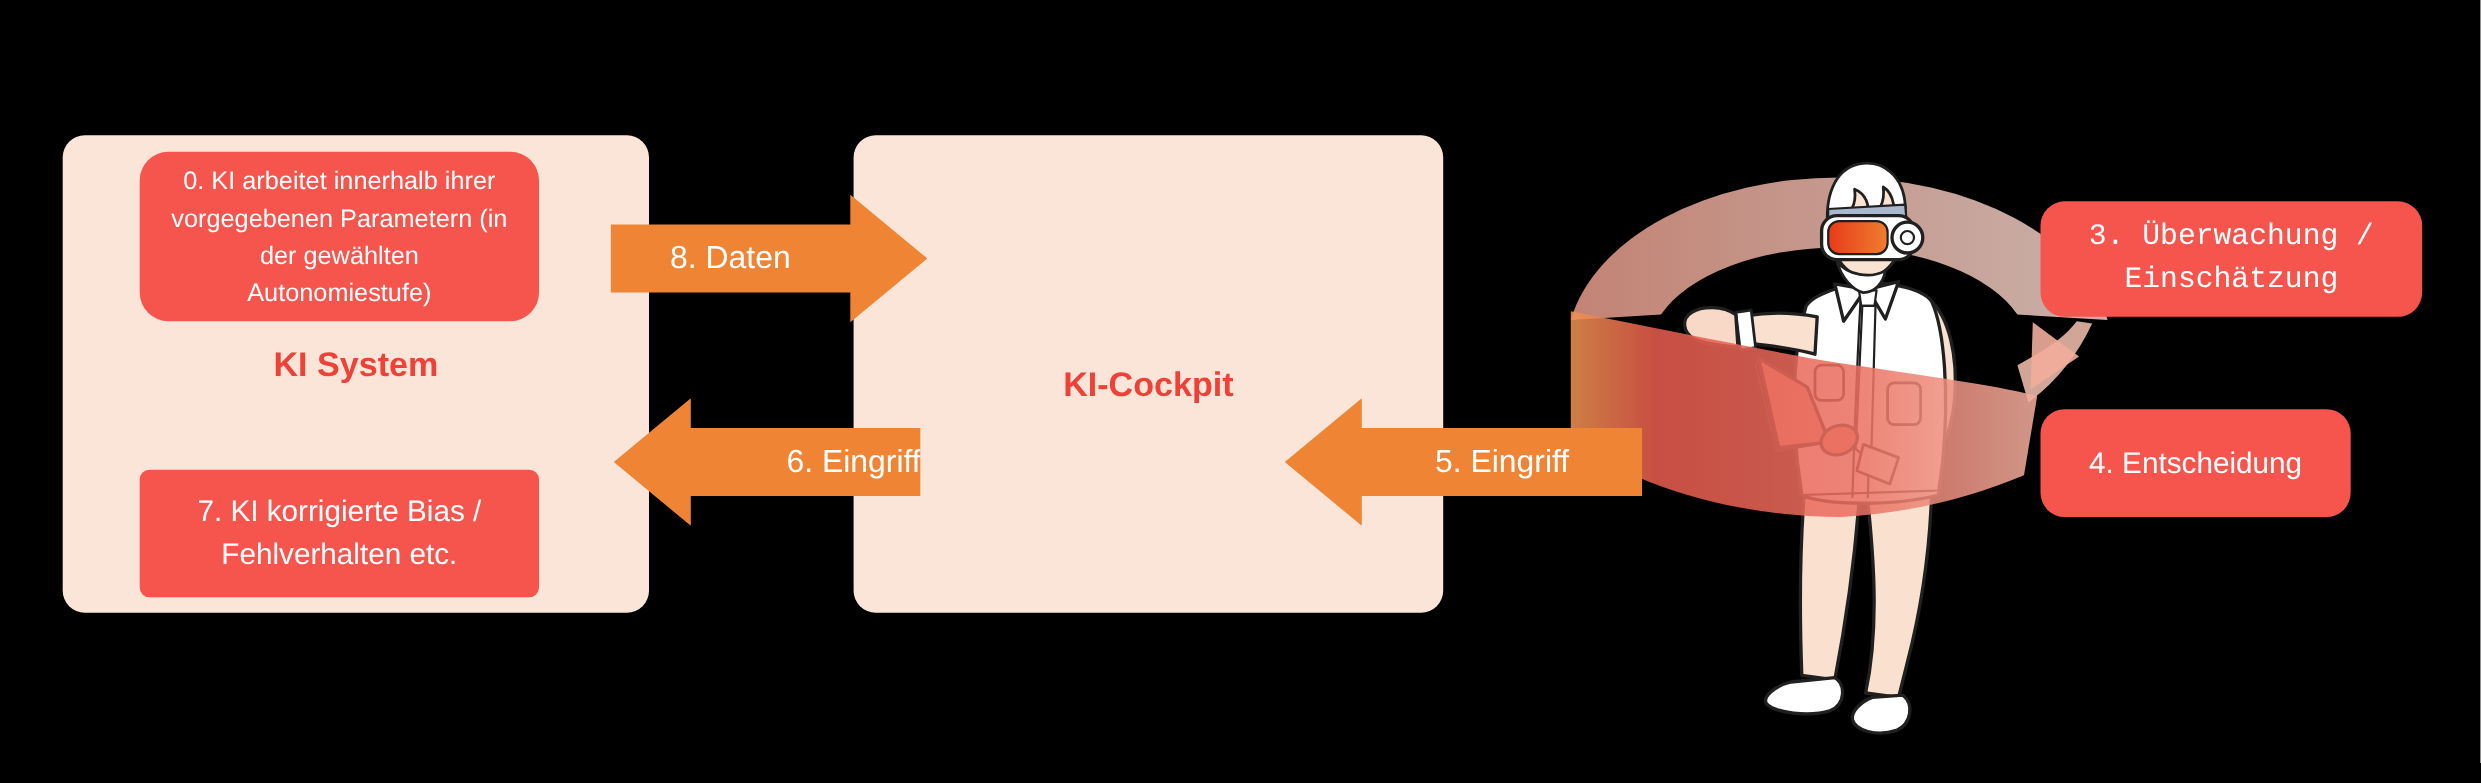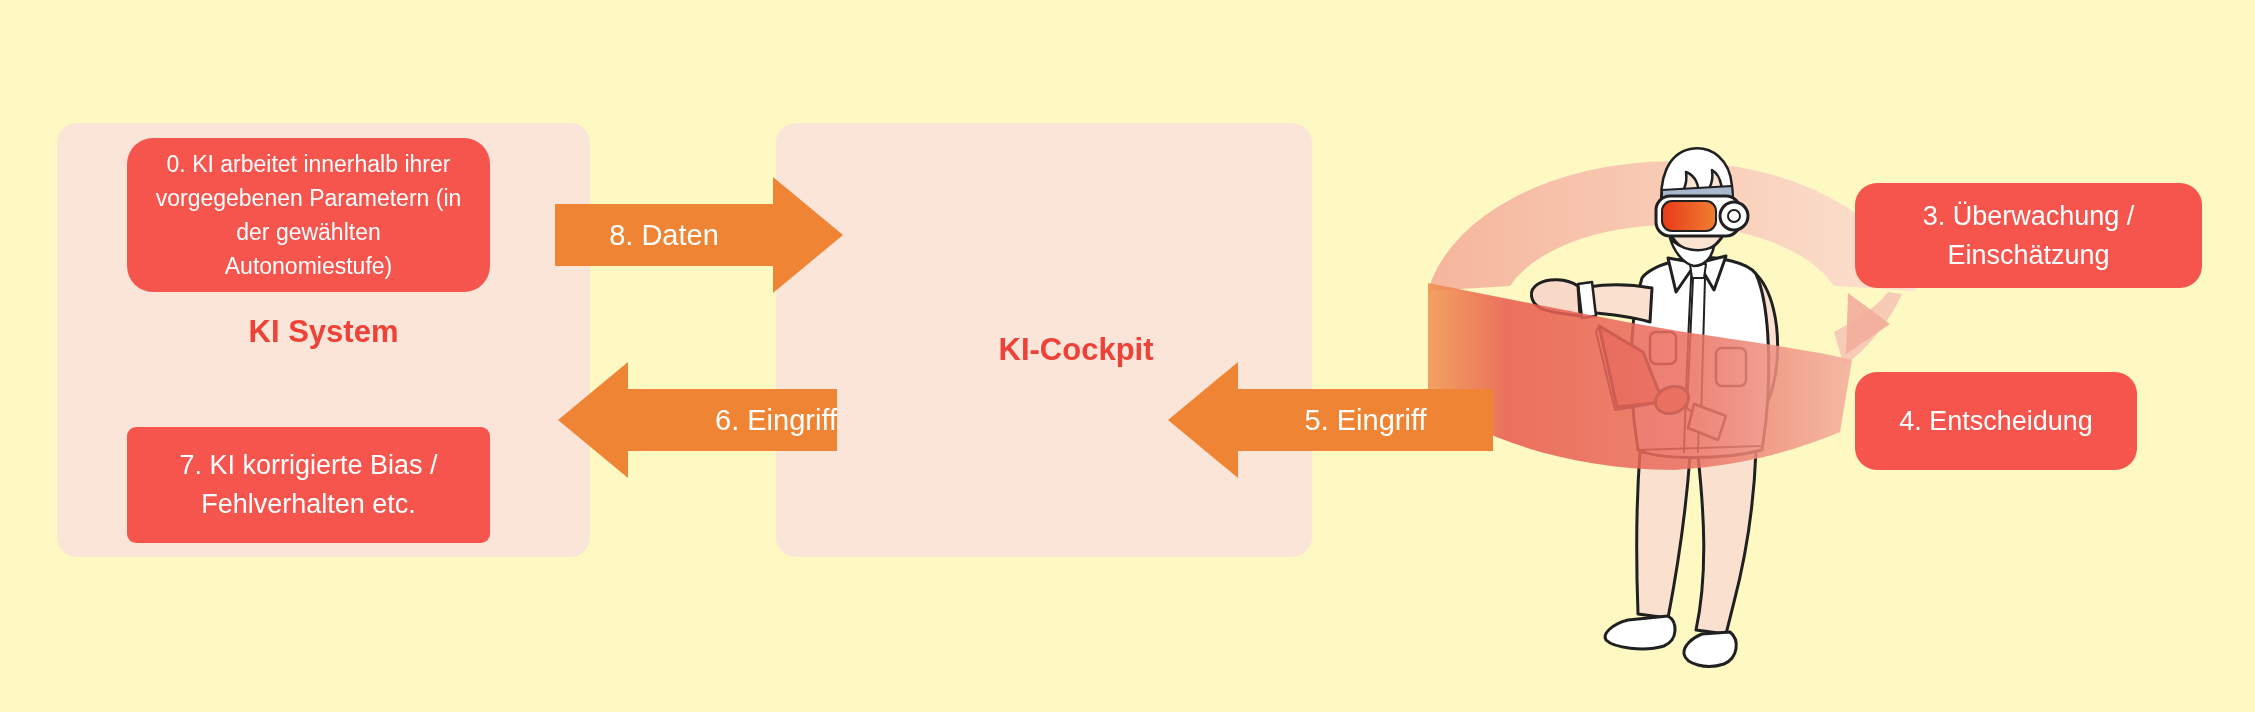--- a/index.html
+++ b/index.html
@@ -1,36 +1,36 @@
 <!DOCTYPE html>
 <html><head>
 <meta charset="utf-8">
 <style>
   html,body{margin:0;padding:0;background:#ffffff;}
   .canvas{
-    position:relative;width:2255px;height:712px;background:#fef9c3;
+    position:relative;width:2255px;height:712px;background:#000000;
     font-family:"Liberation Sans", sans-serif;overflow:hidden;
   }
   .panel{position:absolute;background:#FBE5D8;border-radius:20px;}
   #panel-ki-system{left:57px;top:123px;width:533px;height:434px;}
   #panel-ki-cockpit{left:776px;top:123px;width:536px;height:434px;}
   .panel-title{
     position:absolute;color:#EE4137;font-weight:bold;font-size:31px;
     text-align:center;line-height:34px;
   }
   #title-ki-system{left:57px;top:315px;width:533px;}
-  #title-ki-cockpit{left:776px;top:333px;width:536px;padding-left:32px;}
+  #title-ki-cockpit{left:776px;top:333px;width:536px;}
   .redbox{
     position:absolute;background:#F6554E;color:#ffffff;
     display:flex;align-items:center;justify-content:center;text-align:center;
     white-space:pre-line;
   }
   #box-step0{left:127px;top:138px;width:363px;height:154px;border-radius:26px;font-size:23px;line-height:34px;}
   #box-step7{left:127px;top:427px;width:363px;height:116px;border-radius:9px;font-size:27px;line-height:39px;}
-  #box-step3{left:1855px;top:183px;width:347px;height:105px;border-radius:22px;font-size:27px;line-height:39px;}
+  #box-step3{left:1855px;top:183px;width:347px;height:105px;border-radius:22px;font-size:27px;line-height:39px;font-family:Liberation Mono, monospace;}
   #box-step4{left:1855px;top:372px;width:282px;height:98px;border-radius:22px;font-size:27px;}
   .arrow{
     position:absolute;height:116px;background:#EE8434;color:#ffffff;
     display:flex;align-items:center;justify-content:center;
     font-size:29px;box-sizing:border-box;
   }
   #arrow-daten{left:555px;top:177px;width:288px;padding-right:70px;
     clip-path:polygon(0px 27px,218px 27px,218px 0px,288px 58px,218px 116px,218px 89px,0px 89px);}
   #arrow-visualisierung{left:1168px;top:177px;width:325px;padding-right:70px;
     clip-path:polygon(0px 27px,255px 27px,255px 0px,325px 58px,255px 116px,255px 89px,0px 89px);}

